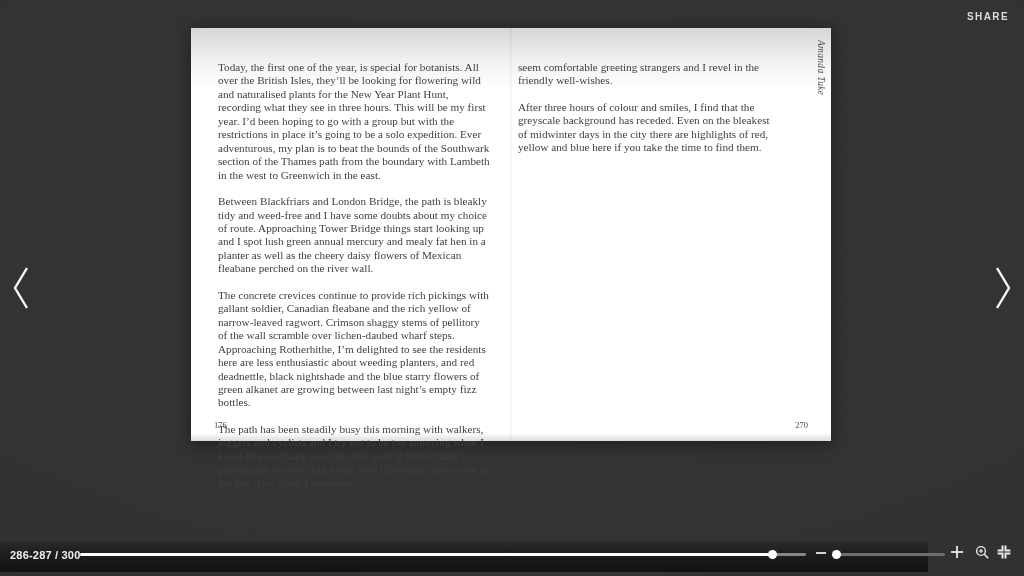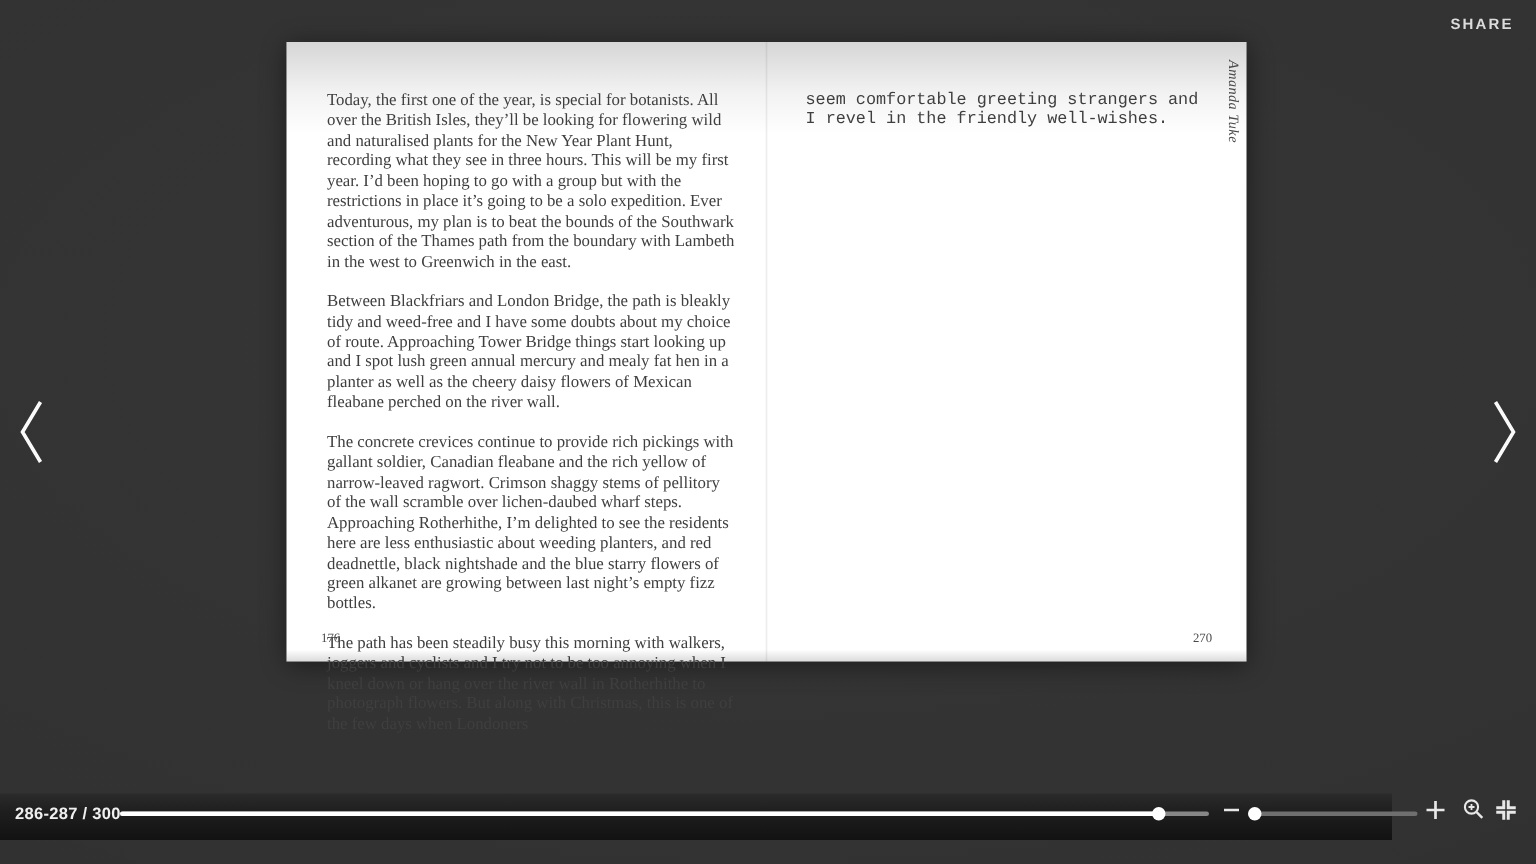--- a/index.html
+++ b/index.html
@@ -47,40 +47,40 @@
     pointer-events:none;
   }
 
   .text-col {
     position:absolute; top:33px;
     font-family:"Liberation Serif", serif;
     font-size:11.2px; line-height:13.45px; color:#3f3f3f;
     text-align:left;
   }
   .col-left  { left:27px;  width:272px; }
-  .col-right { left:346px; width:262px;font-family:Liberation Mono, monospace; }
+  .col-right { left:327px; width:262px; }
   .text-col p { margin:0 0 13px 0; }
 
   .pagenum {
     position:absolute; bottom:11px;
     font-family:"Liberation Serif", serif; font-size:8.5px; color:#4a4a4a;
   }
   .pagenum-left  { left:23px; }
   .pagenum-right { right:23px; }
 
   .author-vertical {
     position:absolute; top:12px; right:5px;
     writing-mode:vertical-rl;
     font-family:"Liberation Serif", serif; font-style:italic;
     font-size:9.5px; color:#4a4a4a; letter-spacing:0.3px;
   }
 
   
   .toolbar {
-    position:absolute; left:0; bottom:16px; width:928px; height:31px;
+    position:absolute; left:0; bottom:4px; width:928px; height:31px;
     background:linear-gradient(to bottom, #2b2b2b 0%, #1e1e1e 40%, #121212 100%);
   }
   .page-indicator {
     position:absolute; left:10px; top:0; height:27px;
     display:flex; align-items:center;
     font-size:11px; font-weight:bold; color:#f0f0f0; letter-spacing:0.2px;
   }
 
   .main-slider { position:absolute; left:80px; top:8px; width:726px; height:11px; cursor:pointer; }
   .main-slider .track {
@@ -139,20 +139,21 @@
     <div class="seam"></div>
 
     <div class="text-col col-left">
         <p>Today, the first one of the year, is special for botanists. All over the British Isles, they’ll be looking for flowering wild and naturalised plants for the New Year Plant Hunt, recording what they see in three hours. This will be my first year. I’d been hoping to go with a group but with the restrictions in place it’s going to be a solo expedition. Ever adventurous, my plan is to beat the bounds of the Southwark section of the Thames path from the boundary with Lambeth in the west to Greenwich in the east.</p>
         <p>Between Blackfriars and London Bridge, the path is bleakly tidy and weed-free and I have some doubts about my choice of route. Approaching Tower Bridge things start looking up and I spot lush green annual mercury and mealy fat hen in a planter as well as the cheery daisy flowers of Mexican fleabane perched on the river wall.</p>
         <p>The concrete crevices continue to provide rich pickings with gallant soldier, Canadian fleabane and the rich yellow of narrow-leaved ragwort. Crimson shaggy stems of pellitory of the wall scramble over lichen-daubed wharf steps. Approaching Rotherhithe, I’m delighted to see the residents here are less enthusiastic about weeding planters, and red deadnettle, black nightshade and the blue starry flowers of green alkanet are growing between last night’s empty fizz bottles.</p>
         <p>The path has been steadily busy this morning with walkers, joggers and cyclists and I try not to be too annoying when I kneel down or hang over the river wall in Rotherhithe to photograph flowers. But along with Christmas, this is one of the few days when Londoners</p>
       </div>
     <div class="text-col col-right">
         <p>seem comfortable greeting strangers and I revel in the friendly well-wishes.</p>
+        <p>After three hours of colour and smiles, I find that the greyscale background has receded. Even on the bleakest of midwinter days in the city there are highlights of red, yellow and blue here if you take the time to find them.</p>
       </div>
 
     <div class="pagenum pagenum-left">176</div>
     <div class="pagenum pagenum-right">270</div>
 
     <div class="author-vertical">Amanda Tuke</div>
   </div>
 
   <div class="toolbar">
     <div class="page-indicator">286-287 / 300</div>

